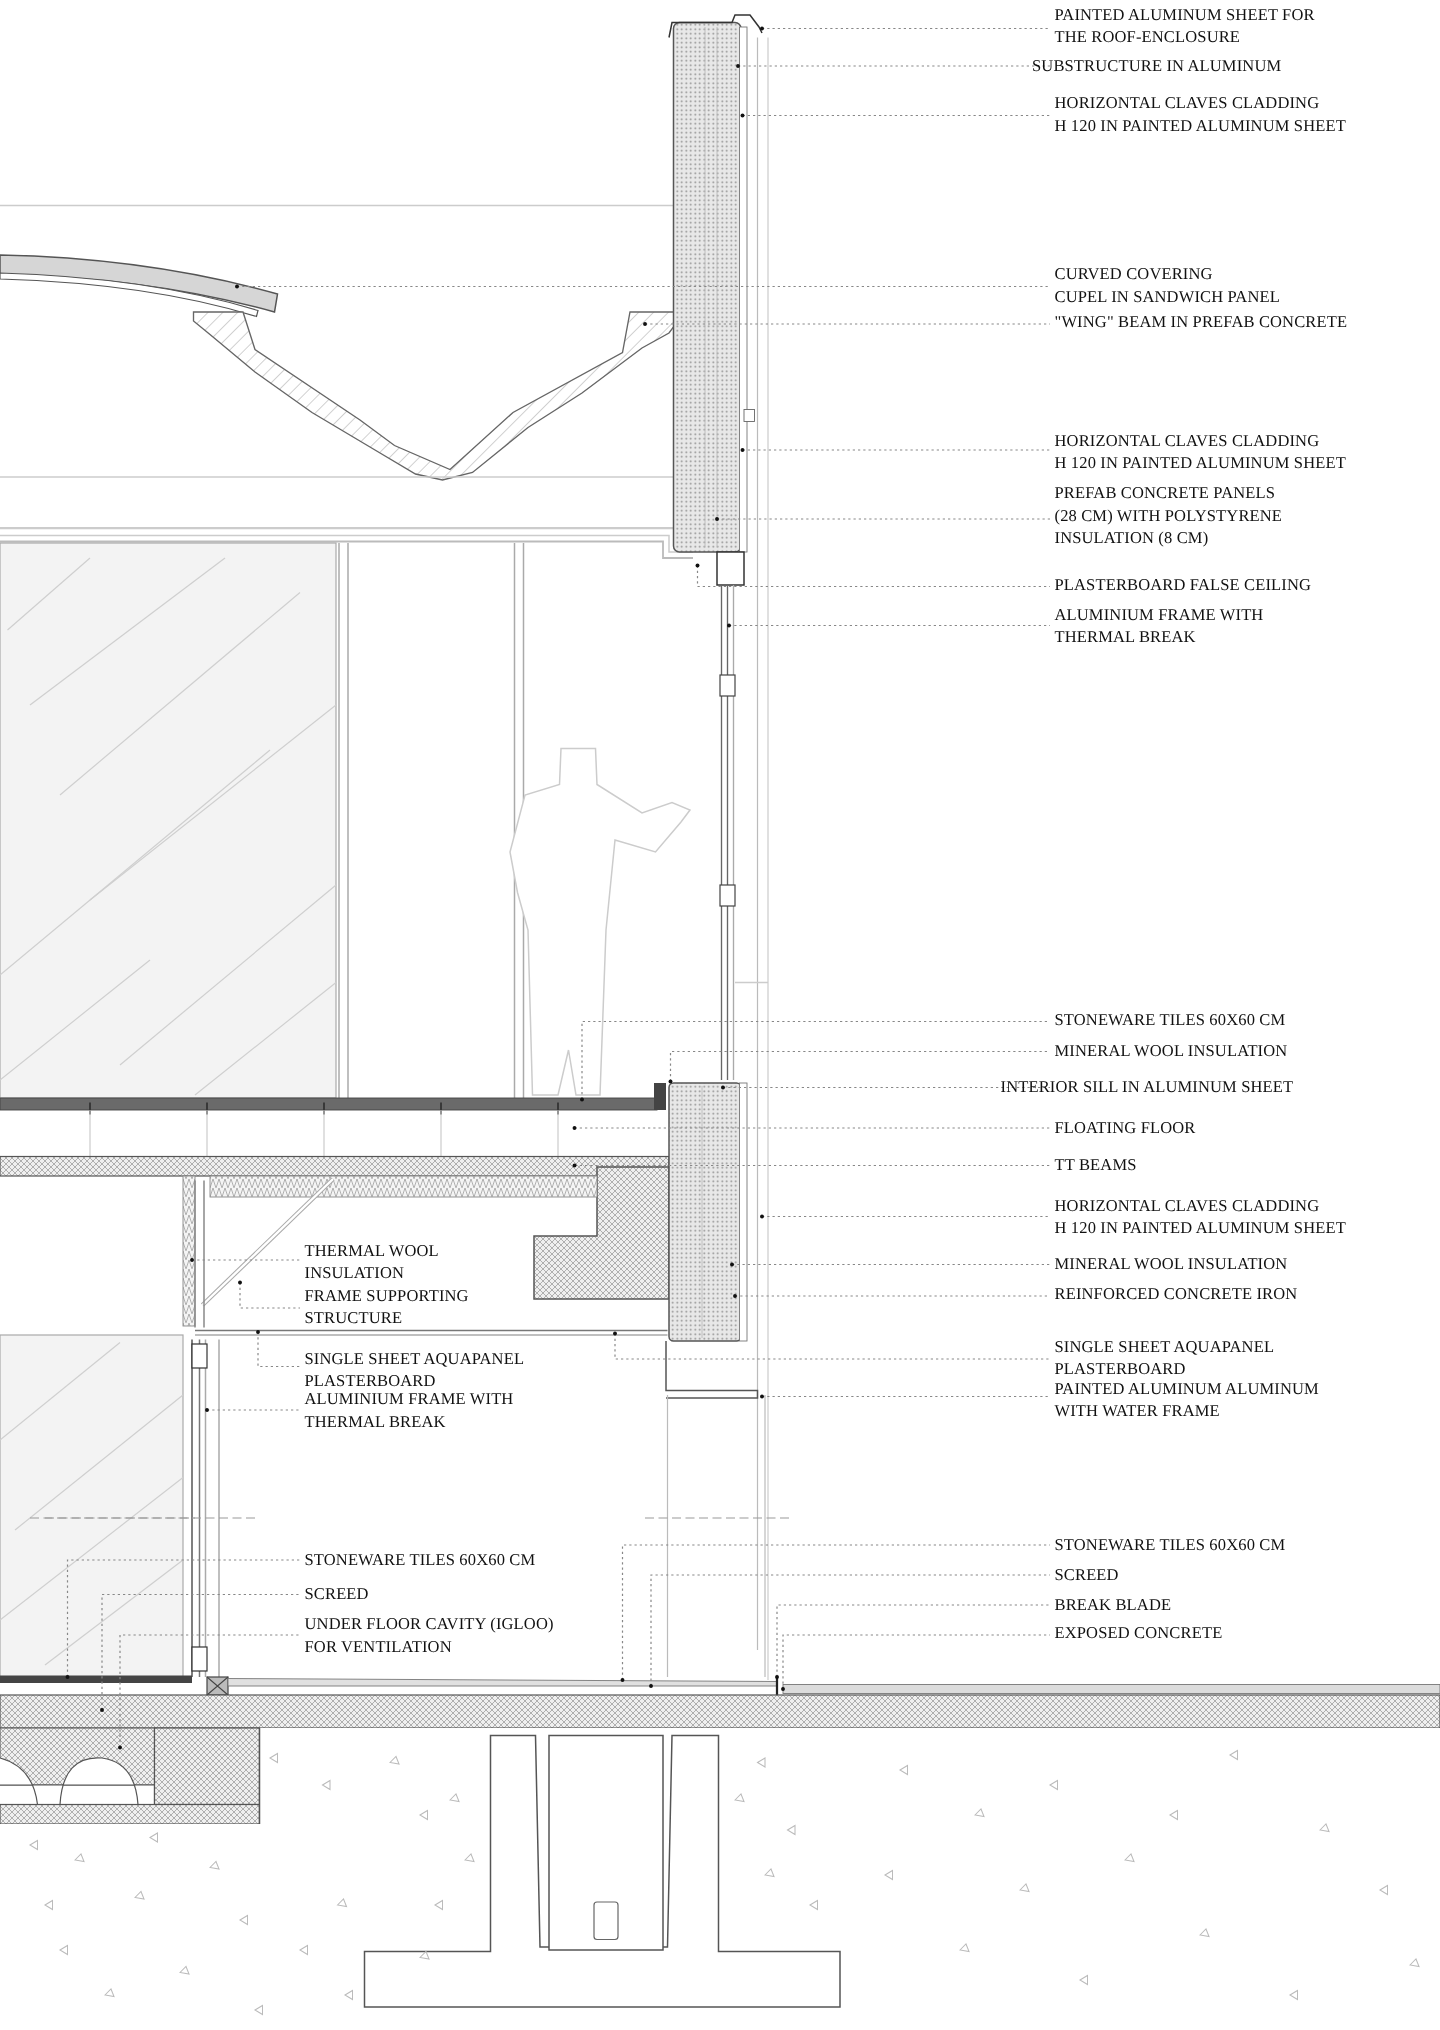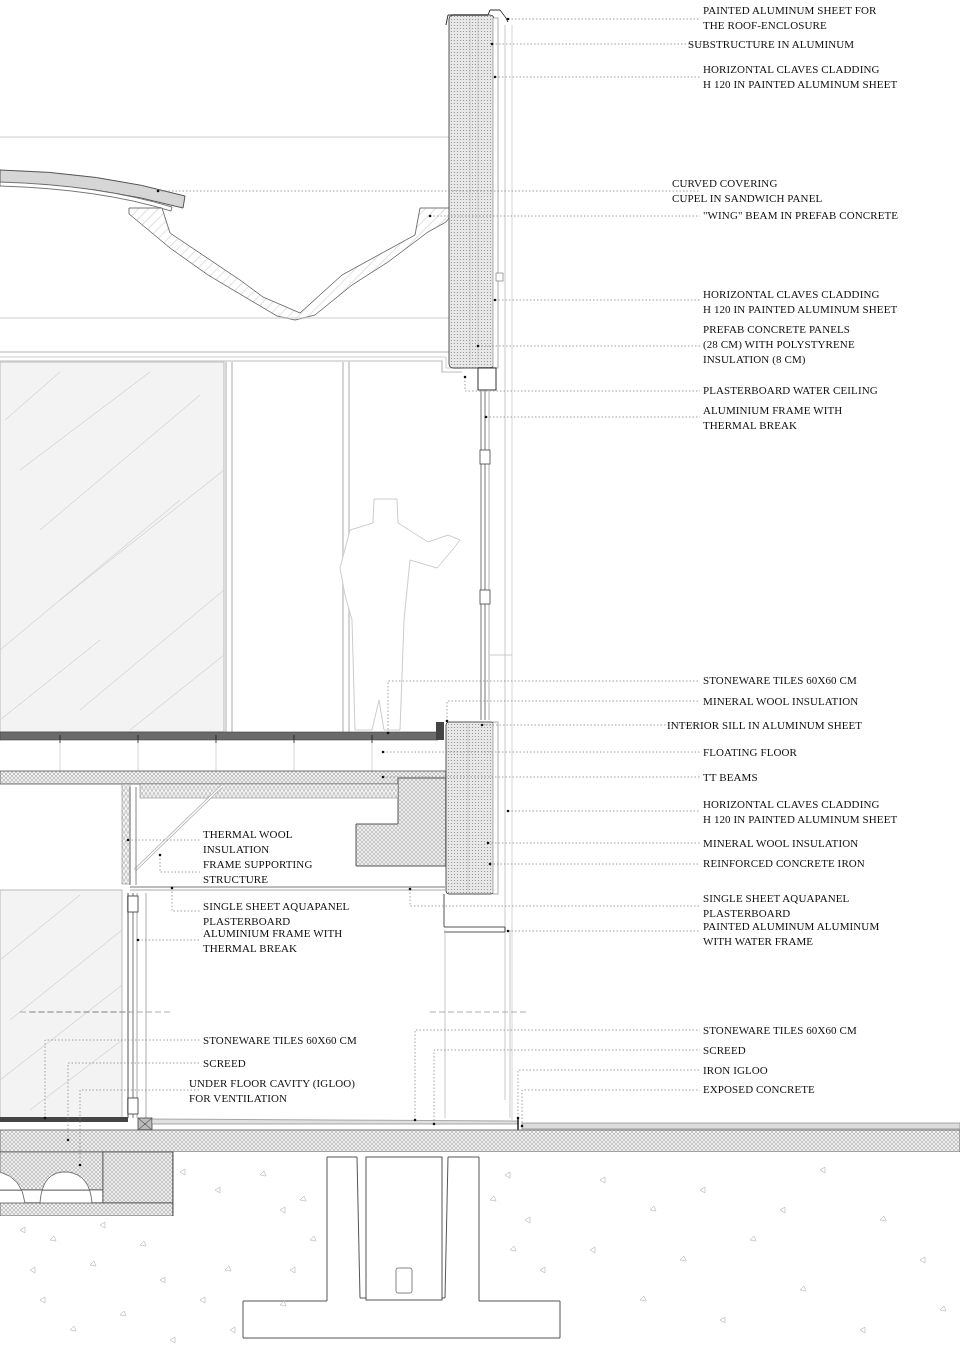--- a/index.html
+++ b/index.html
@@ -268,40 +268,40 @@
       <circle cx="138" cy="940" r="1.3"></circle>
     <circle cx="45" cy="1118" r="1.3"></circle>
       <circle cx="68" cy="1140" r="1.3"></circle>
       <circle cx="80" cy="1165" r="1.3"></circle>
   </g>
 </svg>
 
 <div class="label" style="left:703px;top:3px"><span>PAINTED ALUMINUM SHEET FOR</span><span>THE ROOF-ENCLOSURE</span></div>
 <div class="label" style="left:688px;top:37px"><span>SUBSTRUCTURE IN ALUMINUM</span></div>
 <div class="label" style="left:703px;top:62px"><span>HORIZONTAL CLAVES CLADDING</span><span>H 120 IN PAINTED ALUMINUM SHEET</span></div>
-<div class="label" style="left:672px;top:176px"><span>CURVED COVERING</span><span>CUPEL IN SANDWICH PANEL</span></div>
+<div class="label" style="left:703px;top:176px"><span>CURVED COVERING</span><span>CUPEL IN SANDWICH PANEL</span></div>
 <div class="label" style="left:703px;top:208px"><span>"WING" BEAM IN PREFAB CONCRETE</span></div>
 <div class="label" style="left:703px;top:287px"><span>HORIZONTAL CLAVES CLADDING</span><span>H 120 IN PAINTED ALUMINUM SHEET</span></div>
 <div class="label" style="left:703px;top:322px"><span>PREFAB CONCRETE PANELS</span><span>(28 CM) WITH POLYSTYRENE</span><span>INSULATION (8 CM)</span></div>
-<div class="label" style="left:703px;top:383px"><span>PLASTERBOARD WATER CEILING</span></div>
+<div class="label" style="left:703px;top:383px"><span>PLASTERBOARD FALSE CEILING</span></div>
 <div class="label" style="left:703px;top:403px"><span>ALUMINIUM FRAME WITH</span><span>THERMAL BREAK</span></div>
 <div class="label" style="left:703px;top:673px"><span>STONEWARE TILES 60X60 CM</span></div>
 <div class="label" style="left:703px;top:694px"><span>MINERAL WOOL INSULATION</span></div>
 <div class="label" style="left:667px;top:718px"><span>INTERIOR SILL IN ALUMINUM SHEET</span></div>
 <div class="label" style="left:703px;top:745px"><span>FLOATING FLOOR</span></div>
 <div class="label" style="left:703px;top:770px"><span>TT BEAMS</span></div>
 <div class="label" style="left:703px;top:797px"><span>HORIZONTAL CLAVES CLADDING</span><span>H 120 IN PAINTED ALUMINUM SHEET</span></div>
 <div class="label" style="left:703px;top:836px"><span>MINERAL WOOL INSULATION</span></div>
 <div class="label" style="left:703px;top:856px"><span>REINFORCED CONCRETE IRON</span></div>
 <div class="label" style="left:703px;top:891px"><span>SINGLE SHEET AQUAPANEL</span><span>PLASTERBOARD</span></div>
 <div class="label" style="left:703px;top:919px"><span>PAINTED ALUMINUM ALUMINUM</span><span>WITH WATER FRAME</span></div>
 <div class="label" style="left:703px;top:1023px"><span>STONEWARE TILES 60X60 CM</span></div>
 <div class="label" style="left:703px;top:1043px"><span>SCREED</span></div>
-<div class="label" style="left:703px;top:1063px"><span>IRON IGLOO</span></div>
+<div class="label" style="left:703px;top:1063px"><span>BREAK BLADE</span></div>
 <div class="label" style="left:703px;top:1082px"><span>EXPOSED CONCRETE</span></div>
 
 <div class="label" style="left:203px;top:827px"><span>THERMAL WOOL</span><span>INSULATION</span></div>
 <div class="label" style="left:203px;top:857px"><span>FRAME SUPPORTING</span><span>STRUCTURE</span></div>
 <div class="label" style="left:203px;top:899px"><span>SINGLE SHEET AQUAPANEL</span><span>PLASTERBOARD</span></div>
 <div class="label" style="left:203px;top:926px"><span>ALUMINIUM FRAME WITH</span><span>THERMAL BREAK</span></div>
 <div class="label" style="left:203px;top:1033px"><span>STONEWARE TILES 60X60 CM</span></div>
 <div class="label" style="left:203px;top:1056px"><span>SCREED</span></div>
-<div class="label" style="left:189px;top:1076px"><span>UNDER FLOOR CAVITY (IGLOO)</span><span>FOR VENTILATION</span></div>
+<div class="label" style="left:203px;top:1076px"><span>UNDER FLOOR CAVITY (IGLOO)</span><span>FOR VENTILATION</span></div>
 
 </body></html>

